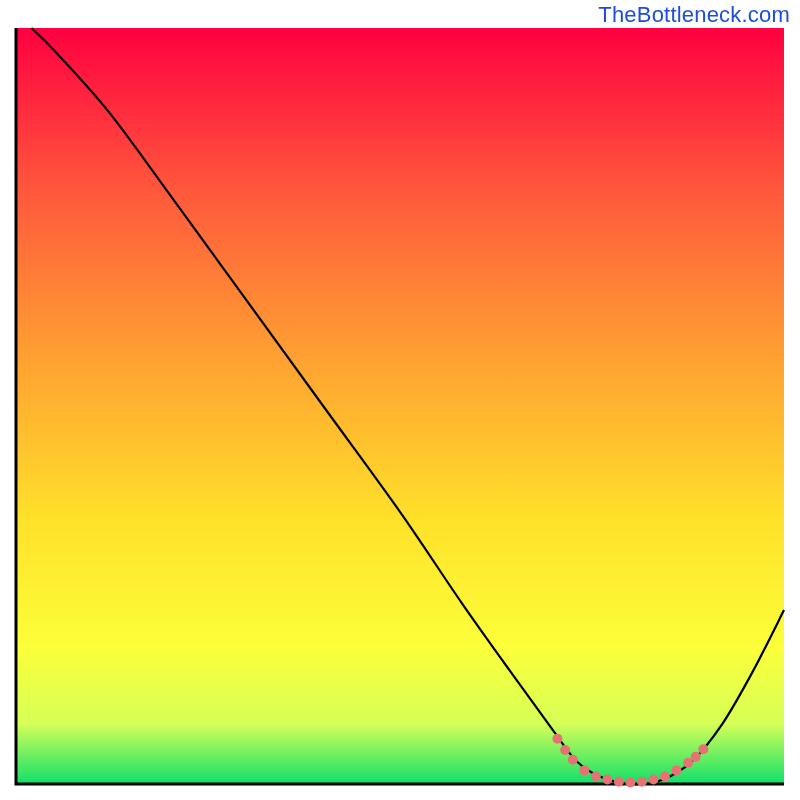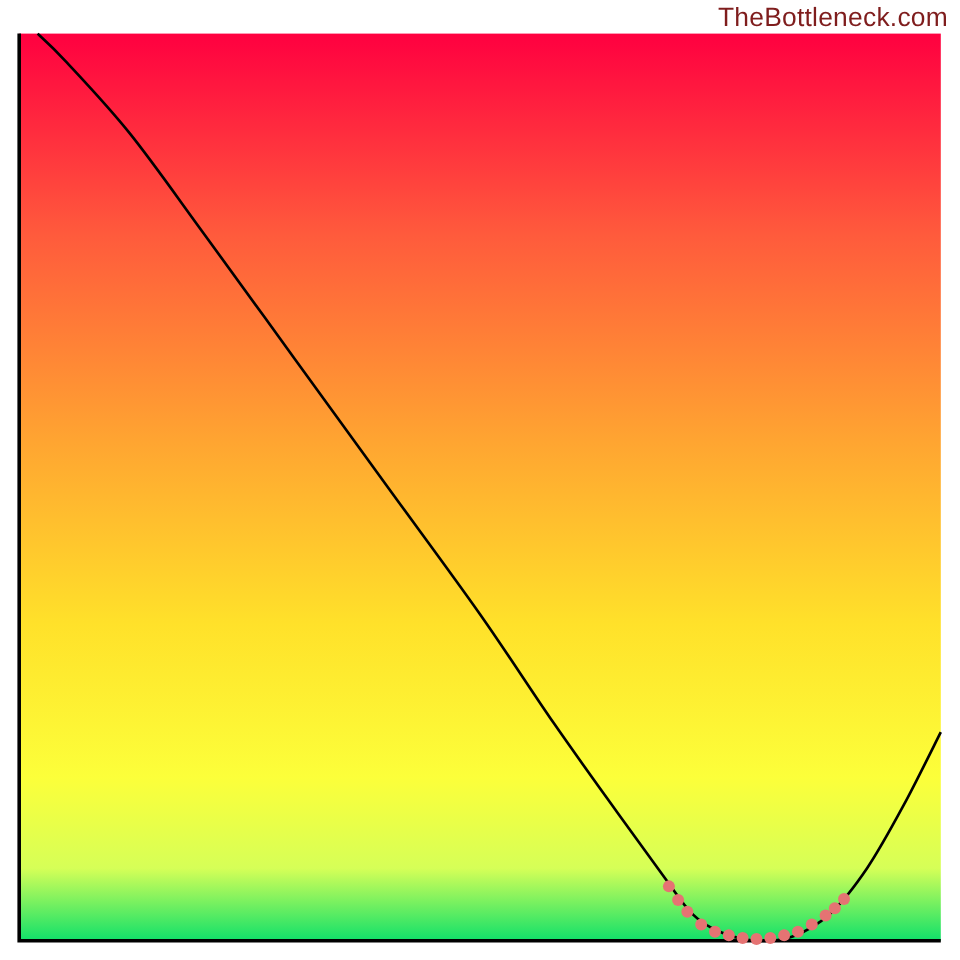--- a/index.html
+++ b/index.html
@@ -14,21 +14,21 @@
     position: relative;
     width: 800px;
     height: 800px;
   }
   .watermark {
     position: absolute;
     top: 2px;
     right: 10px;
     font-size: 22px;
     font-weight: 500;
-    color: #7f1d1d;
+    color: #1d4ed8;
     letter-spacing: 0.2px;
     z-index: 30;
   }
   svg.plot {
     position: absolute;
     left: 0;
     top: 0;
     width: 800px;
     height: 800px;
   }

